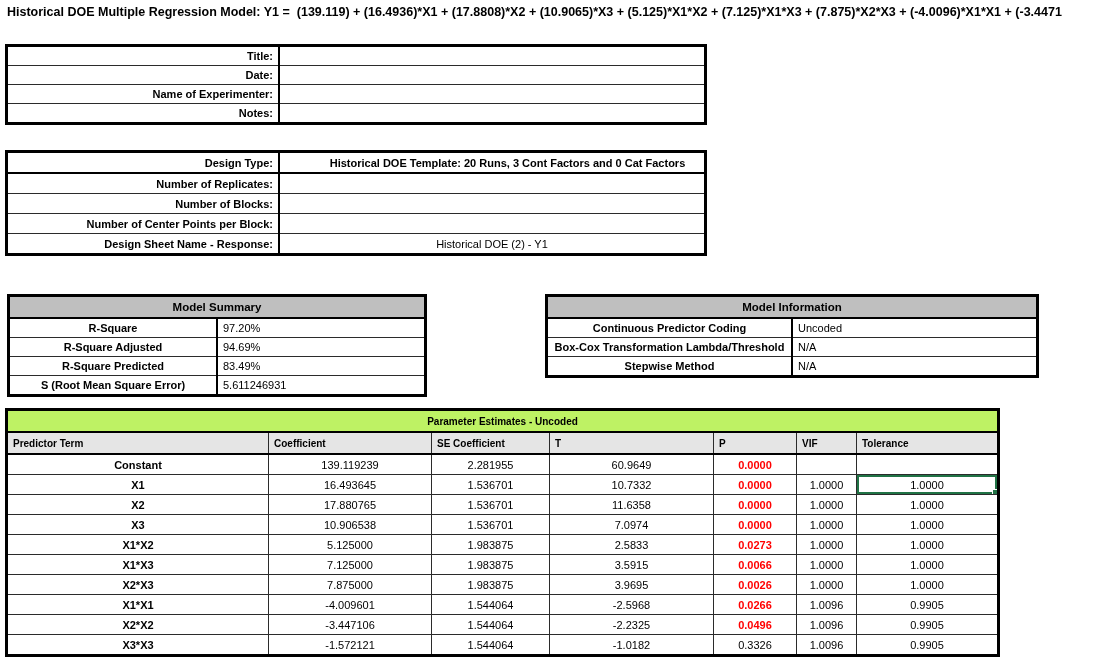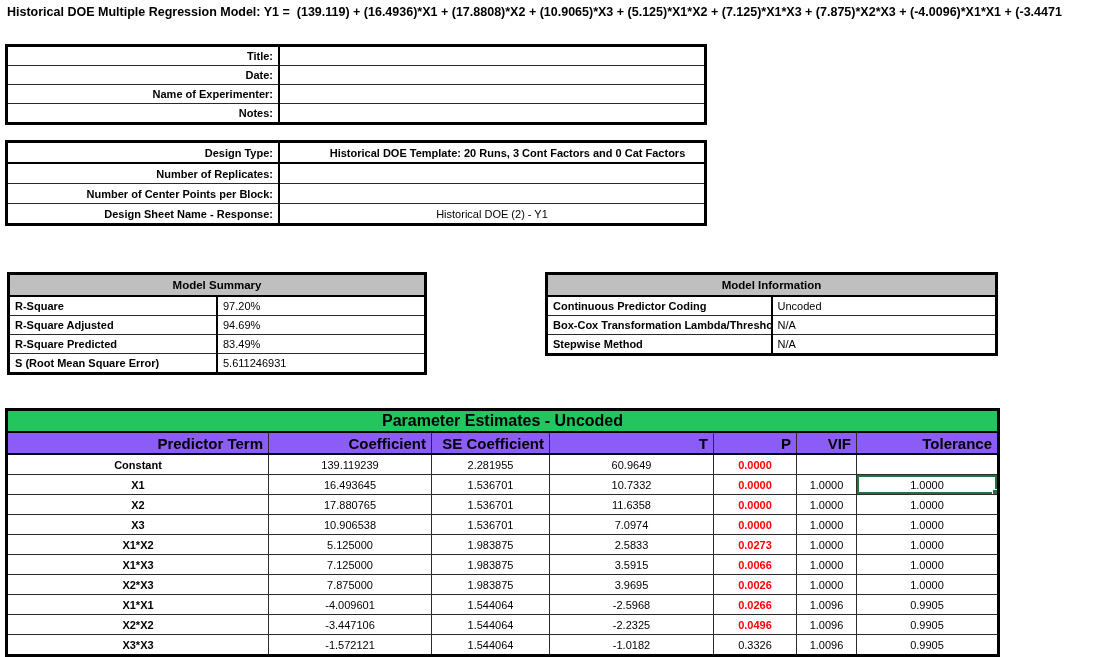--- a/index.html
+++ b/index.html
@@ -21,53 +21,53 @@
   table { border-collapse: collapse; table-layout: fixed; }
   td, th { padding: 0 5px; font-size: 11px; overflow: hidden; white-space: nowrap; }
 
   
   .form-tbl { position: absolute; left: 5px; }
   .form-tbl table { width: 702px; border: 3px solid #000; }
   .form-tbl td { border: 1px solid #2b2b2b; height: 18px; }
   .form-tbl .lbl { width: 260px; text-align: right; font-weight: bold; }
   .form-tbl .val { text-align: center; border-left: 2px solid #000; }
   #info-form { top: 44px; }
-  #design-form { top: 140px; }
+  #design-form { top: 150px; }
   #design-form td { height: 19px; }
   #design-form tr.boxed td { border-bottom: 2px solid #000; }
   #design-form tr.boxed .val { font-weight: bold; padding-left: 36px; }
 
   
-  .sum-tbl { position: absolute; top: 272px; }
+  .sum-tbl { position: absolute; top: 294px; }
   .sum-tbl table { border: 3px solid #000; }
   .sum-tbl th {
     background: #BFBFBF; font-weight: bold; text-align: center;
     height: 20px; border-bottom: 2px solid #000; font-size: 11.5px;
   }
   .sum-tbl td { border: 1px solid #2b2b2b; height: 18px; }
-  .sum-tbl .lbl { text-align: left; font-weight: bold; }
+  .sum-tbl .lbl { text-align: center; font-weight: bold; }
   .sum-tbl .val { border-left: 2px solid #000; }
   #model-summary { left: 7px; }
   #model-summary table { width: 420px; }
   #model-summary .lbl { width: 255px; }
   #model-info { left: 545px; }
-  #model-info table { width: 453px; }
+  #model-info table { width: 494px; }
   #model-info .lbl { width: 310px; }
 
   
   #param-tbl { position: absolute; left: 5px; top: 408px; }
   #param-tbl table { width: 992px; border: 3px solid #000; }
   #param-tbl .tbl-title th {
-    background: #22c55e; font-weight: bold; text-align: center;
-    height: 20px; border-bottom: 2px solid #000; font-size: 16px;
+    background: #bef264; font-weight: bold; text-align: center;
+    height: 20px; border-bottom: 2px solid #000; font-size: 10px;
   }
   #param-tbl .col-hdr th {
-    background: #8b5cf6; font-weight: bold; text-align: right;
+    background: #e5e5e5; font-weight: bold; text-align: left;
     height: 20px; border: 1px solid #2b2b2b; border-bottom: 2px solid #000;
-    font-size: 15px;
+    font-size: 10px;
   }
   #param-tbl td {
     border: 1px solid #2b2b2b; height: 19px; text-align: center;
   }
   #param-tbl td.term { font-weight: bold; }
   #param-tbl td.sig { color: #FF0000; font-weight: bold; }
   #param-tbl td.selected {
     position: relative;
     box-shadow: inset 0 0 0 2px #217346;
   }
@@ -108,20 +108,24 @@
 
   <div class="form-tbl" id="design-form">
     <table>
       <tbody>
           <tr class="boxed">
         <td class="lbl">Design Type:</td>
         <td class="val">Historical DOE Template: 20 Runs, 3 Cont Factors and 0 Cat Factors</td>
       </tr>
       <tr>
         <td class="lbl">Number of Replicates:</td>
+        <td class="val"></td>
+      </tr>
+      <tr>
+        <td class="lbl">Number of Blocks:</td>
         <td class="val"></td>
       </tr>
       <tr>
         <td class="lbl">Number of Center Points per Block:</td>
         <td class="val"></td>
       </tr>
       <tr>
         <td class="lbl">Design Sheet Name - Response:</td>
         <td class="val">Historical DOE (2) - Y1</td>
       </tr>

